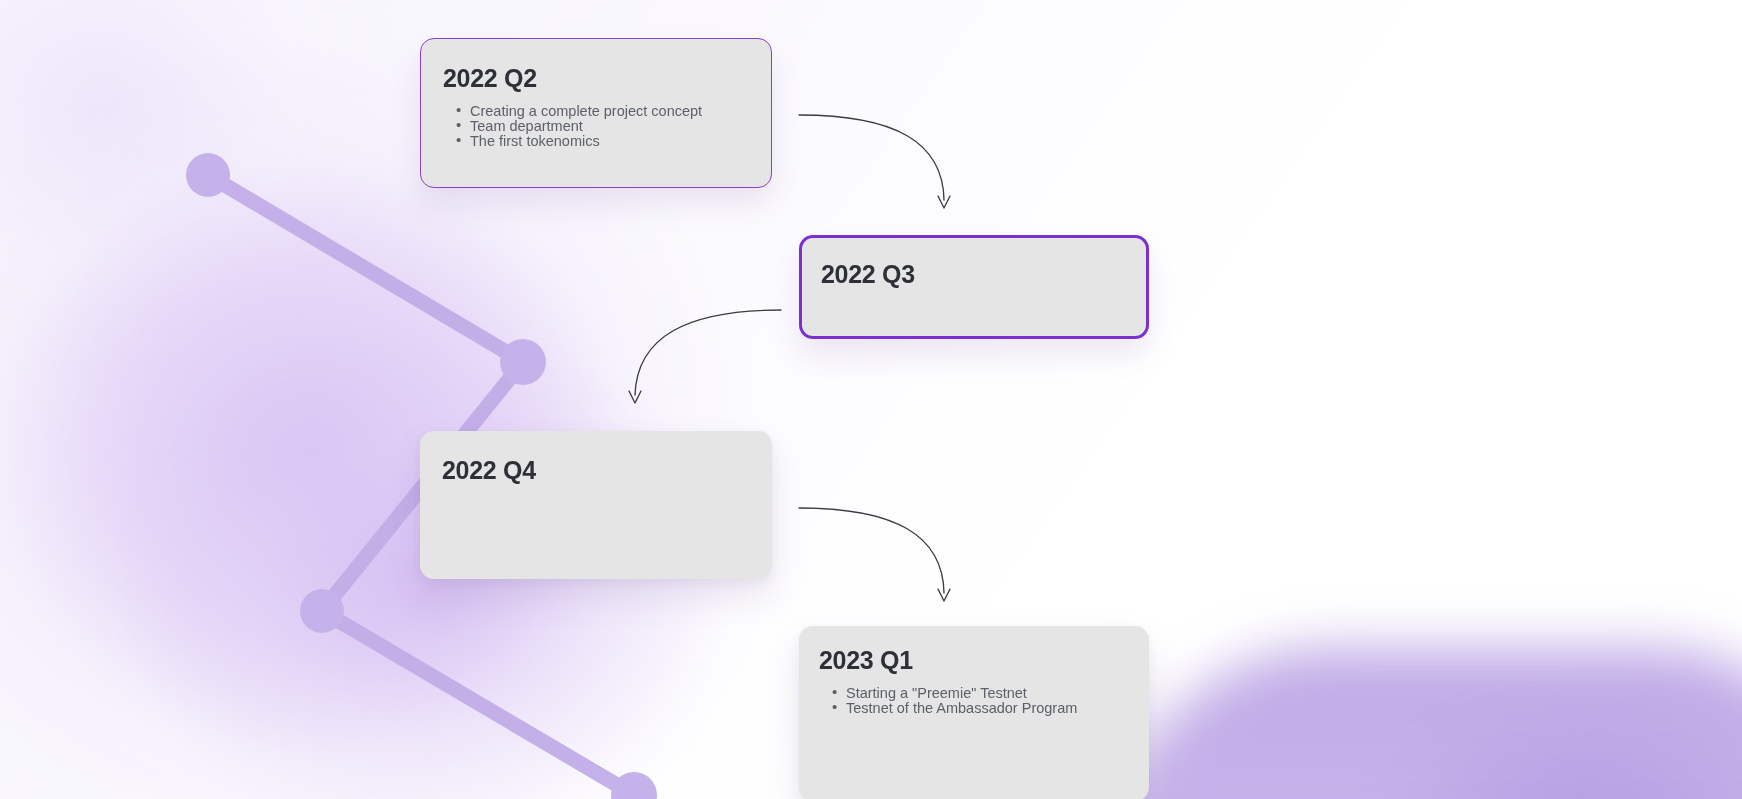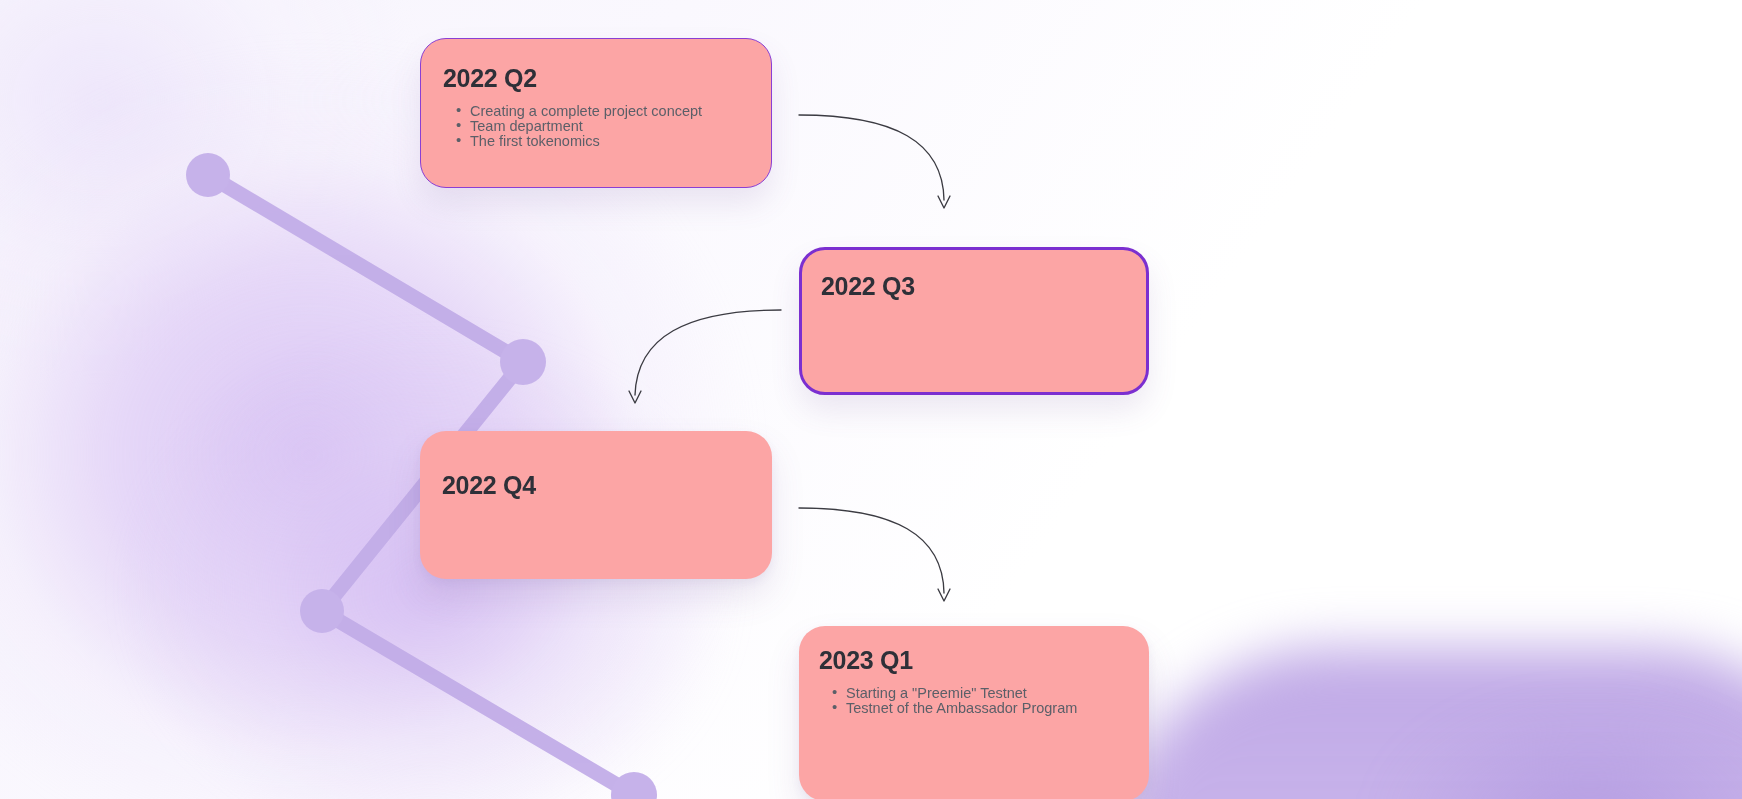--- a/index.html
+++ b/index.html
@@ -76,22 +76,22 @@
 
   
   .zig { position: absolute; inset: 0; }
 
   
   .arrows { position: absolute; inset: 0; }
 
   
   .card {
     position: absolute;
-    background: #fca5a5;
-    border-radius: 26px;
+    background: #e5e5e5;
+    border-radius: 14px;
     box-sizing: border-box;
   }
   .card-plain {
     box-shadow: 0 18px 34px rgba(106, 78, 150, 0.13), 0 4px 10px rgba(106, 78, 150, 0.07);
   }
   .card-outline-thin {
     border: 1.4px solid #8a3fd4;
     box-shadow: 0 16px 30px rgba(106, 78, 150, 0.12);
   }
   .card-outline-thick {
@@ -125,26 +125,26 @@
     top: -1px;
     color: #5b5f68;
     font-size: 15px;
   }
 
   
   #card-q2 { left: 420px; top: 38px;  width: 352px; height: 150px; }
   #card-q2 .card-title { margin: 25px 0 0 22px; }
   #card-q2 .card-list  { margin: 11px 0 0 35px; }
 
-  #card-q3 { left: 799px; top: 247px; width: 350px; height: 148px; }
+  #card-q3 { left: 799px; top: 235px; width: 350px; height: 104px; }
   #card-q3 .card-title { margin: 22px 0 0 19px; }
   #card-q3 .card-list  { margin: 10px 0 0 33px; }
 
   #card-q4 { left: 420px; top: 431px; width: 352px; height: 148px; }
-  #card-q4 .card-title { margin: 40px 0 0 22px; }
+  #card-q4 .card-title { margin: 25px 0 0 22px; }
   #card-q4 .card-list  { margin: 11px 0 0 35px; }
 
   #card-q1 { left: 799px; top: 626px; width: 350px; height: 175px; }
   #card-q1 .card-title { margin: 20px 0 0 20px; }
   #card-q1 .card-list  { margin: 11px 0 0 33px; }
 </style>
 </head>
 <body>
 
 <div id="stage">

